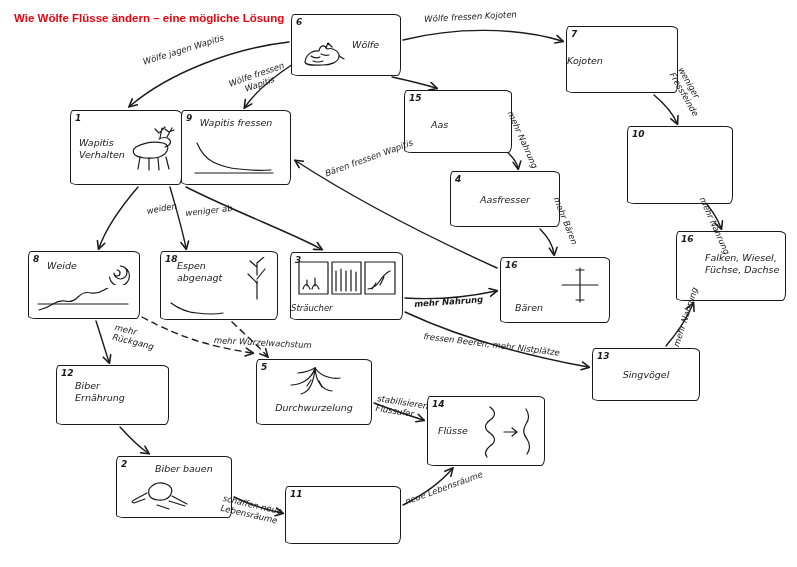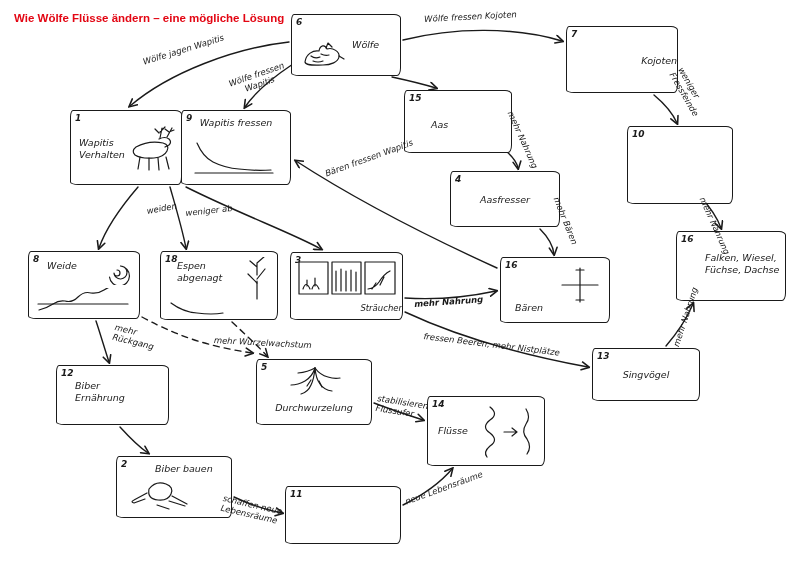--- a/index.html
+++ b/index.html
@@ -76,21 +76,21 @@
     <path d="M7 27 C8 19 15 15 21 16 C22 10 27 9 29 14 C35 12 42 17 41 22 C40 27 33 30 25 30 C16 30 8 31 7 27 Z"></path>
     <path d="M28 13 l2 -5 4 4"></path>
     <path d="M13 21 q4 3 9 1 m-7 4 q5 2 10 0 m-2 -7 q4 2 8 1"></path>
     <path d="M41 21 l5 3"></path>
   </svg>
   <span class="nlabel" style="left:60px;top:24px">Wölfe</span>
 </div>
 
 <div class="node" style="left:566px;top:26px;width:112px;height:67px">
   <span class="num">7</span>
-  <span class="nlabel" style="left:0;width:100%;top:28px;text-align:right">Kojoten</span>
+  <span class="nlabel" style="left:0;width:100%;top:28px;text-align:left">Kojoten</span>
 </div>
 
 <div class="node" style="left:404px;top:90px;width:108px;height:63px">
   <span class="num">15</span>
   <span class="nlabel" style="left:26px;top:28px">Aas</span>
 </div>
 
 <div class="node" style="left:70px;top:110px;width:112px;height:75px">
   <span class="num">1</span>
   <span class="nlabel" style="left:8px;top:26px;width:46px">Wapitis Verhalten</span>
@@ -153,21 +153,21 @@
 <div class="node" style="left:290px;top:252px;width:113px;height:68px">
   <span class="num">3</span>
   <svg class="sk" style="left:7px;top:8px" width="98" height="40" viewBox="0 0 98 40">
     <rect x="1" y="1" width="29" height="32"></rect>
     <rect x="34" y="1" width="29" height="32"></rect>
     <rect x="67" y="1" width="30" height="32"></rect>
     <path d="M5 28 q3 -9 7 0 m2 0 q3 -9 7 0 m-12 -3 v-6 m8 6 v-8"></path>
     <path d="M38 10 v20 m5 -22 v22 m5 -20 v20 m5 -21 v21 m5 -19 v19"></path>
     <path d="M70 28 q7 -1 11 -7 q5 -8 11 -11 m-18 18 l4 -6 m4 2 l4 -8"></path>
   </svg>
-  <span class="nlabel" style="left:0;width:100%;top:50px;text-align:right;font-size:8.5px">Sträucher</span>
+  <span class="nlabel" style="left:0;width:100%;top:50px;text-align:left;font-size:8.5px">Sträucher</span>
 </div>
 
 <div class="node" style="left:500px;top:257px;width:110px;height:66px">
   <span class="num">16</span>
   <svg class="sk" style="left:52px;top:6px" width="54" height="44" viewBox="0 0 54 44">
     <path d="M27 4 v34 M9 21 h36"></path>
     <path d="M23 6 h8 M23 36 h8"></path>
   </svg>
   <span class="nlabel" style="left:14px;top:44px">Bären</span>
 </div>

